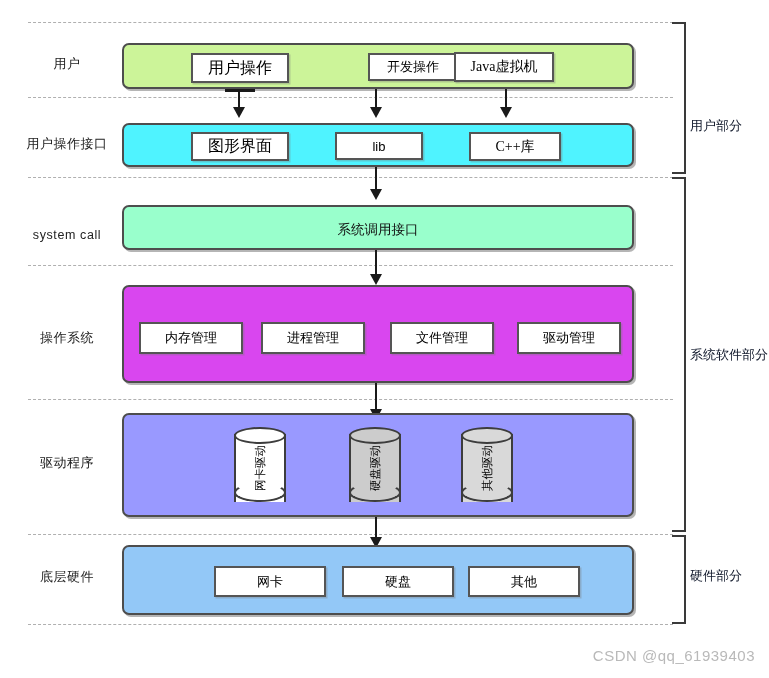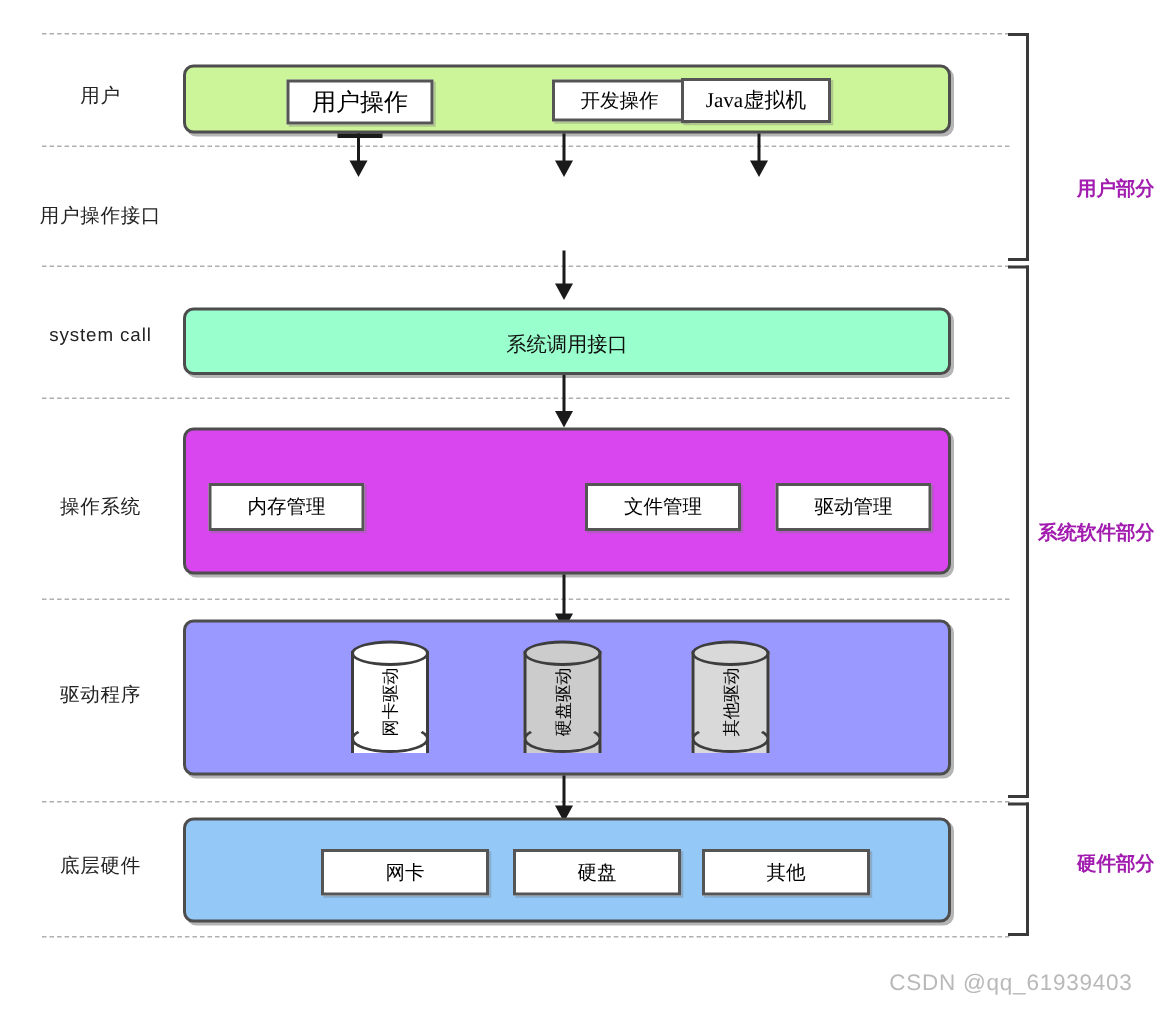--- a/index.html
+++ b/index.html
@@ -154,25 +154,24 @@
     width: 14px;
     border: 2px solid #3a3a3a;
     border-left: none;
     box-sizing: border-box;
     background: transparent;
   }
   .bracket-label {
     position: absolute;
     left: 690px;
     width: 80px;
-    text-align: right;
+    text-align: left;
     font-size: 13px;
-    color: #a21caf;
-    white-space: nowrap;
-    font-weight: bold;
+    color: #0f172a;
+    white-space: nowrap;
   }
 
   
   .watermark {
     position: absolute;
     right: 14px;
     bottom: 14px;
     font-size: 15px;
     color: #b9b9b9;
     letter-spacing: 0.5px;
@@ -205,37 +204,43 @@
   <div class="arrow-head" style="left:233px; top:107px;"></div>
 
   <div class="arrow-line" style="left:375px; top:89px; height:22px;"></div>
   <div class="arrow-head" style="left:370px; top:107px;"></div>
 
   <div class="arrow-line" style="left:505px; top:89px; height:22px;"></div>
   <div class="arrow-head" style="left:500px; top:107px;"></div>
 
   <div class="row-label" style="left:12px; top:135px;">用户操作接口</div>
 
+  <div class="band" id="band-interface" style="top: 123px; height: 44px; background: rgb(79, 243, 255);">
+    <div class="node big" style="left:67px; top:7px; width:98px; height:29px;">图形界面</div>
+    <div class="node" style="left:211px; top:7px; width:88px; height:28px;">lib</div>
+    <div class="node mono" style="left:345px; top:7px; width:92px; height:29px;">C++库</div>
+  </div>
 
   <div class="arrow-line" style="left:375px; top:167px; height:26px;"></div>
   <div class="arrow-head" style="left:370px; top:189px;"></div>
 
-  <div class="row-label latin" style="left:12px; top:216px;">system call</div>
+  <div class="row-label latin" style="left:12px; top:228px;">system call</div>
 
   <div class="band" id="band-syscall" style="top: 205px; height: 45px; background: rgb(153, 255, 204);">
     <div class="band-label" style="top:14px;">系统调用接口</div>
   </div>
 
   <div class="arrow-line" style="left:375px; top:250px; height:28px;"></div>
   <div class="arrow-head" style="left:370px; top:274px;"></div>
 
   <div class="row-label" style="left:12px; top:329px;">操作系统</div>
 
   <div class="band" id="band-os" style="top: 285px; height: 98px; background: #d946ef;">
     <div class="node" style="left:15px; top:35px; width:104px; height:32px;">内存管理</div>
+    <div class="node" style="left:137px; top:35px; width:104px; height:32px;">进程管理</div>
     <div class="node" style="left:266px; top:35px; width:104px; height:32px;">文件管理</div>
     <div class="node" style="left:393px; top:35px; width:104px; height:32px;">驱动管理</div>
   </div>
 
   <div class="arrow-line" style="left:375px; top:383px; height:30px;"></div>
   <div class="arrow-head" style="left:370px; top:409px;"></div>
 
   <div class="row-label" style="left:12px; top:454px;">驱动程序</div>
 
   <div class="band" id="band-driver" style="top: 413px; height: 104px; background: rgb(153, 153, 255);">

